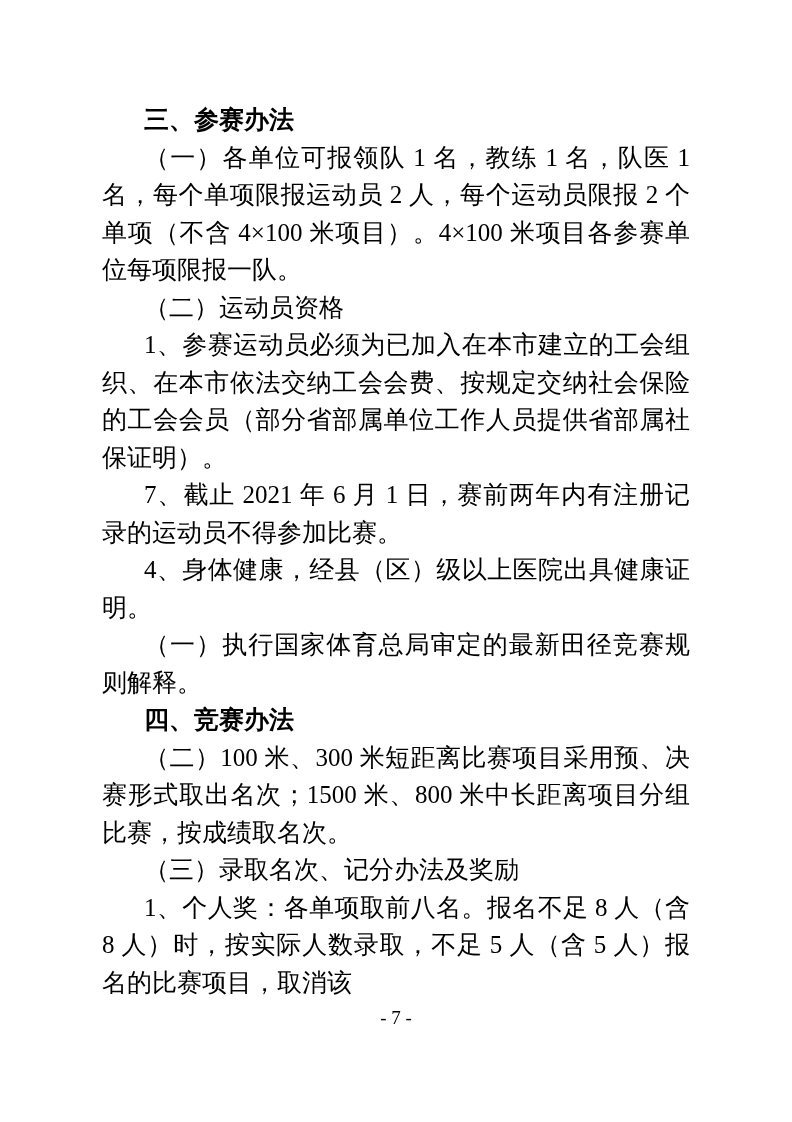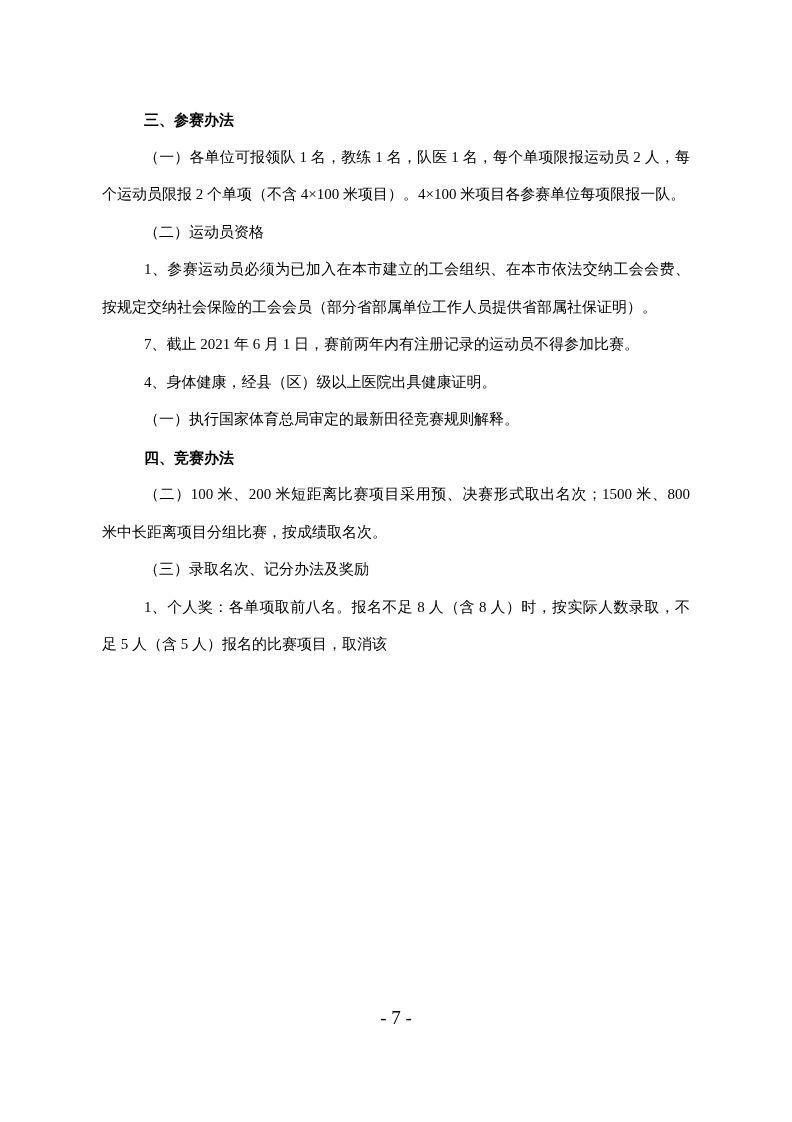--- a/index.html
+++ b/index.html
@@ -18,21 +18,21 @@
   }
   .content {
     position: absolute;
     left: 102px;
     top: 101px;
     width: 588px;
   }
   p.para {
     margin: 0;
     padding: 0;
-    font-size: 15px;
+    font-size: 25px;
     line-height: 37.5px;
     text-align: justify;
     text-indent: 42px;
     word-break: break-all;
   }
   p.para.heading {
     font-family: "Liberation Sans", "DejaVu Sans", sans-serif;
     font-weight: bold;
     text-align: left;
   }
@@ -54,18 +54,18 @@
 <div class="page">
   <div class="content">
     <p class="para heading">三、参赛办法</p>
     <p class="para body">（一）各单位可报领队 1 名，教练 1 名，队医 1 名，每个单项限报运动员 2 人，每个运动员限报 2 个单项（不含 4×100 米项目）。4×100 米项目各参赛单位每项限报一队。</p>
     <p class="para body">（二）运动员资格</p>
     <p class="para body">1、参赛运动员必须为已加入在本市建立的工会组织、在本市依法交纳工会会费、按规定交纳社会保险的工会会员（部分省部属单位工作人员提供省部属社保证明）。</p>
     <p class="para body">7、截止 2021 年 6 月 1 日，赛前两年内有注册记录的运动员不得参加比赛。</p>
     <p class="para body">4、身体健康，经县（区）级以上医院出具健康证明。</p>
     <p class="para body">（一）执行国家体育总局审定的最新田径竞赛规则解释。</p>
     <p class="para heading">四、竞赛办法</p>
-    <p class="para body">（二）100 米、200 米短距离比赛项目采用预、决赛形式取出名次；1500 米、800 米中长距离项目分组比赛，按成绩取名次。</p>
+    <p class="para body">（二）100 米、300 米短距离比赛项目采用预、决赛形式取出名次；1500 米、800 米中长距离项目分组比赛，按成绩取名次。</p>
     <p class="para body">（三）录取名次、记分办法及奖励</p>
     <p class="para body">1、个人奖：各单项取前八名。报名不足 8 人（含 8 人）时，按实际人数录取，不足 5 人（含 5 人）报名的比赛项目，取消该</p>
   </div>
   <div class="footer">- 7 -</div>
 </div>
 
 </body></html>

